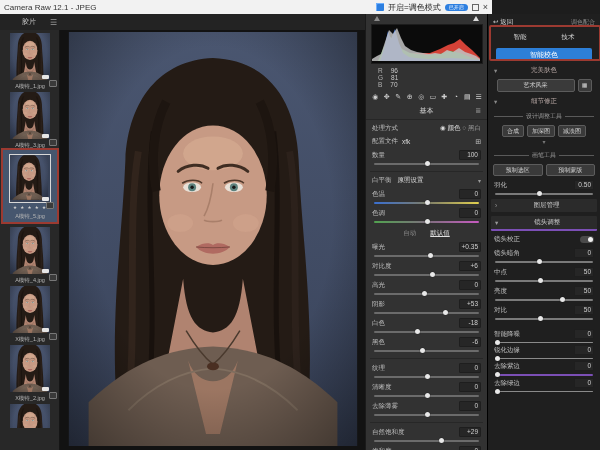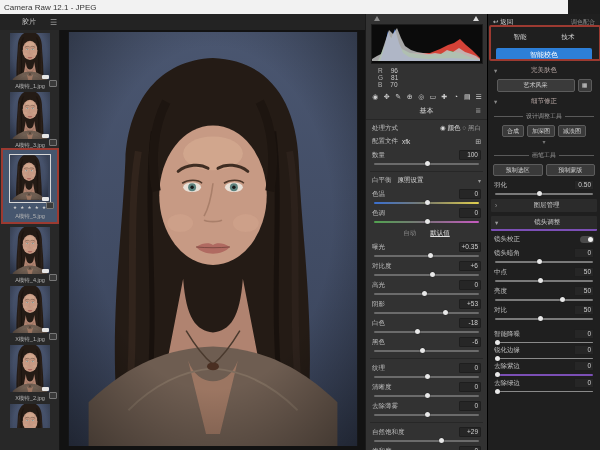--- a/index.html
+++ b/index.html
@@ -2,21 +2,21 @@
 <html><head>
 <meta charset="utf-8">
 <style>
   html,body{margin:0;padding:0;}
   body{width:600px;height:450px;position:relative;overflow:hidden;
        font-family:"Liberation Sans",sans-serif;background:#1d1d1d;
        -webkit-font-smoothing:antialiased;}
   .abs{position:absolute;}
 
   
-  #titlebar{left:0;top:0;width:568px;height:14px;background:#f2f2f2;color:#333;
+  #titlebar{left:0;top:0;width:492px;height:14px;background:#f2f2f2;color:#333;
             font-size:8px;display:flex;align-items:center;justify-content:space-between;
             padding:0 4px;box-sizing:border-box;gap:24px;}
   #titlebar .right{display:flex;align-items:center;gap:4px;}
   .app-ico{width:8px;height:8px;background:#2d7fe0;border-radius:1px;display:inline-block;
            box-shadow:inset 1px 1px 0 #6fb0ff;}
   .pill{background:#2d7fe0;color:#fff;font-size:5px;border-radius:4px;padding:1px 4px;line-height:5px;}
   .win-ico{width:7px;height:7px;border:1px solid #666;box-sizing:border-box;display:inline-block;}
   .close-x{color:#444;font-size:9px;line-height:9px;}
 
   
@@ -153,20 +153,27 @@
     <path d="M145,152 C143,168 140,178 136,185 M136,189 C139,191 151,191 154,189" stroke="#a97f6a" stroke-width="1.6" fill="none"></path>
     <path d="M128,216 C136,211 142,212 145,214 C148,212 154,211 162,216 C154,225 136,225 128,216 Z" fill="#b06a61"></path>
     <path d="M128,216 C138,217 152,217 162,216" stroke="#7e4a42" stroke-width="1" fill="none"></path>
     <path d="M98,70 C85,95 82,130 88,160 M192,70 C205,95 208,130 202,160" stroke="#1d1510" stroke-width="9" fill="none"></path>
     <rect width="290" height="416" fill="url(#vig)"></rect>
   </symbol>
 </svg>
 
 <div id="titlebar" class="abs">
   <span>Camera Raw 12.1  -  JPEG</span>
+  <span class="right">
+    <span class="app-ico"></span>
+    <span style="color:#222;">开启=调色模式</span>
+    <span class="pill">已开启</span>
+    <span class="win-ico"></span>
+    <span class="close-x">×</span>
+  </span>
 </div>
 
 <div id="topstrip" class="abs">
   <span style="margin-left:22px;">胶片</span>
   <span class="menu">☰</span>
 </div>
 
 <div id="filmstrip" class="abs">
 
   <div class="fs-item">

